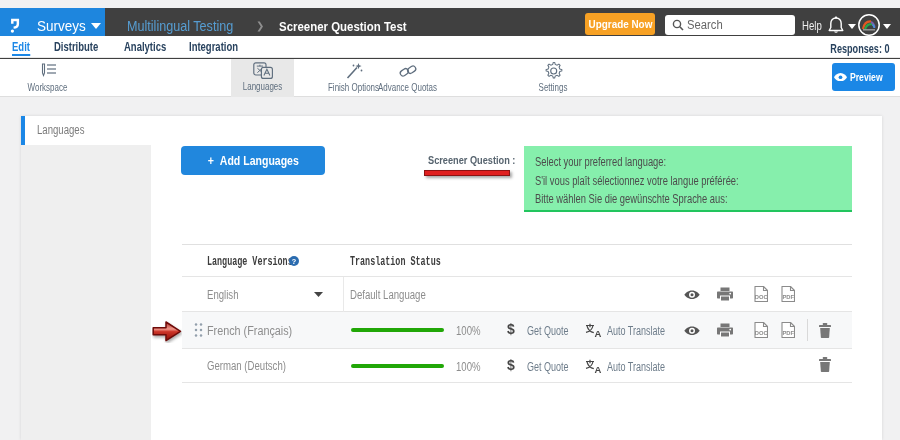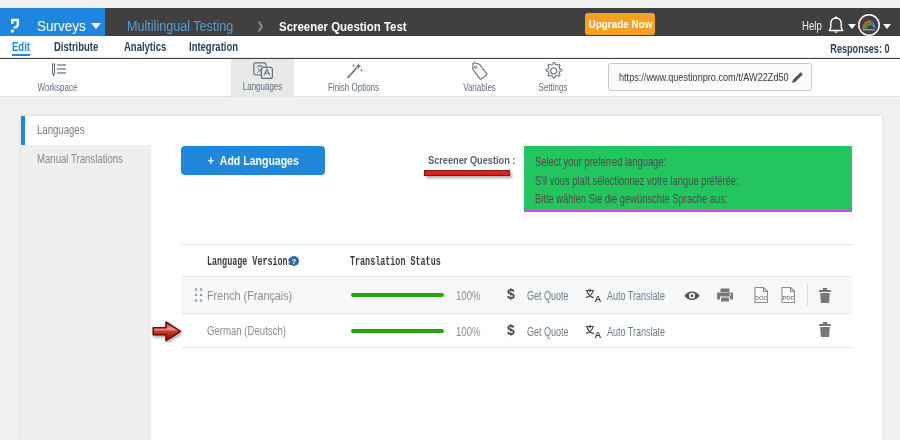--- a/index.html
+++ b/index.html
@@ -36,21 +36,21 @@
 #card { position:absolute; left:21px; top:116px; width:861px; height:324px; background:#fff; box-shadow:0 0 3px rgba(0,0,0,0.12); }
 #sidebar { position:absolute; left:0; top:0; width:130px; height:324px; background:#efefef; }
 .sitem { position:relative; height:29px; line-height:29px; padding-left:16px; font-size:12px; color:#888; }
 .sitem .tx { transform:scaleX(0.8); }
 #si-active { background:#fff; border-left:4.5px solid #1b87e6; padding-left:12px; color:#7b7b7b; }
 
 #addbtn { position:absolute; left:160px; top:30px; width:144px; height:29px; background:#2187dd; border-radius:4px; color:#fff; text-align:center; font-size:13.5px; font-weight:bold; line-height:29px; }
 #addbtn .tx { transform:scaleX(0.78); transform-origin:50% 50%; }
 #screenlabel { position:absolute; left:407px; top:38px; font-size:11.5px; font-weight:bold; color:#57646f; white-space:nowrap; transform:scaleX(0.8); transform-origin:0 50%; }
 #redbar { position:absolute; left:403px; top:54px; width:86px; height:6px; background:#e01f1f; border:1px solid #8c1212; box-shadow:2px 2px 3px rgba(0,0,0,0.35); }
-#screenbox { position:absolute; left:503px; top:30px; width:328px; height:66px; background:#22c55e; border-bottom:2px solid #d946ef; padding:7px 0 8px 11px; font-size:12px; color:#4c4c4c; line-height:18.5px; }
+#screenbox { position:absolute; left:503px; top:30px; width:328px; height:66px; background:#86efac; border-bottom:2px solid #22c55e; padding:7px 0 8px 11px; font-size:12px; color:#4c4c4c; line-height:18.5px; }
 #screenbox .tx { transform:scaleX(0.78); }
 
 #tbl { position:absolute; left:161px; top:128px; width:670px; }
 .trow { position:relative; border-bottom:1px solid #e5e5e5; }
 #thead { height:33px; border-top:1px solid #e0e0e0;font-family:Liberation Mono, monospace; }
 #thead .h { position:absolute; top:10px; font-size:12px; font-weight:bold; color:#3d3d3d; white-space:nowrap; transform:scaleX(0.7); transform-origin:0 50%; }
 .rtext { position:absolute; font-size:12px; color:#8d8d8d; white-space:nowrap; transform:scaleX(0.8); transform-origin:0 50%; }
 .pbar { position:absolute; left:169px; width:93px; height:3.5px; border-radius:2px; background:#21a707; }
 .gq { position:absolute; font-size:12px; color:#6d7c8a; white-space:nowrap; transform:scaleX(0.75); transform-origin:0 50%; }
 .vsep { position:absolute; left:625px; top:7px; width:1px; height:22px; background:#d9d9d9; }
@@ -68,20 +68,27 @@
     </svg>
     <span id="surveys">Surveys</span>
     <svg width="10" height="6" style="position:absolute;left:91px;top:15px" viewBox="0 0 10 6">
         <path d="M0,0 L10,0 L5,6 Z" fill="#fff"></path>
       </svg>
   </div>
   <span id="crumb1">Multilingual Testing</span>
   <span id="crumbsep">❯</span>
   <span id="crumb2">Screener Question Test</span>
   <div id="upgrade"><span>Upgrade Now</span></div>
+  <div id="searchbox">
+    <svg width="12" height="12" style="position:absolute;left:7px;top:4px" viewBox="0 0 12 12">
+        <circle cx="5" cy="5" r="3.6" fill="none" stroke="#555" stroke-width="1.4"></circle>
+        <line x1="7.8" y1="7.8" x2="11" y2="11" stroke="#555" stroke-width="1.6"></line>
+      </svg>
+    <span>Search</span>
+  </div>
   <span id="help">Help</span>
   <svg width="18" height="20" style="position:absolute;left:827px;top:8px" viewBox="0 0 18 20">
     <path d="M9,2 C5.8,2 3.8,4.4 3.8,7.5 L3.8,11.5 L2.2,14.5 L15.8,14.5 L14.2,11.5 L14.2,7.5 C14.2,4.4 12.2,2 9,2 Z" fill="none" stroke="#fff" stroke-width="1.4" stroke-linejoin="round"></path>
     <path d="M7,15.5 A2.2,2.2 0 0 0 11,15.5 Z" fill="#fff"></path>
     <rect x="7.8" y="0.5" width="2.4" height="2" rx="1" fill="#fff"></rect>
   </svg>
   <svg width="8" height="5" style="position:absolute;left:848px;top:16px" viewBox="0 0 8 5">
       <path d="M0,0 L8,0 L4,5 Z" fill="#fff"></path>
     </svg>
   <svg width="24" height="24" style="position:absolute;left:857px;top:5px" viewBox="0 0 24 24">
@@ -99,21 +106,21 @@
 
 <div id="nav">
   <span class="tab" id="tab-edit">Edit</span>
   <span class="tab" style="left:53.5px">Distribute</span>
   <span class="tab" style="left:124px">Analytics</span>
   <span class="tab" style="left:189px">Integration</span>
   <span id="resp">Responses: 0</span>
 </div>
 
 <div id="toolbar">
-  <div class="titem" style="left:12px;width:91px">
+  <div class="titem" style="left:2px;width:91px">
     <svg width="22" height="18" viewBox="0 0 22 18">
       <path d="M5.5,2 L7.5,2 L7.5,11 L6.5,13.5 L5.5,11 Z" fill="none" stroke="#5f6e7e" stroke-width="1.1"></path>
       <line x1="10" y1="3" x2="19" y2="3" stroke="#5f6e7e" stroke-width="1.2"></line>
       <line x1="10" y1="7" x2="19" y2="7" stroke="#5f6e7e" stroke-width="1.2"></line>
       <line x1="10" y1="11" x2="19" y2="11" stroke="#5f6e7e" stroke-width="1.2"></line>
     </svg>
     <span class="lbl">Workspace</span>
   </div>
   <div class="titem" id="ti-lang" style="left:231px;width:63px">
     <svg width="20" height="17" viewBox="0 0 20 17">
@@ -126,39 +133,43 @@
   </div>
   <div class="titem" style="left:308px;width:91px">
     <svg width="19" height="18" viewBox="0 0 19 18">
       <path d="M13,5.5 L3.5,16" stroke="#5f6e7e" stroke-width="1.6" fill="none"></path>
       <path d="M14.5,1 L15.3,3.3 L17.6,4.1 L15.3,4.9 L14.5,7.2 L13.7,4.9 L11.4,4.1 L13.7,3.3 Z" fill="#5f6e7e"></path>
       <circle cx="9.5" cy="3.5" r="0.9" fill="#5f6e7e"></circle>
         <circle cx="17.5" cy="8.5" r="0.9" fill="#5f6e7e"></circle>
     </svg>
     <span class="lbl">Finish Options</span>
   </div>
-  <div class="titem" style="left:434px;width:91px">
-    <svg width="19" height="18" viewBox="0 0 19 18">
-      <path d="M2,2.5 C2,2 2.4,1.6 3,1.6 L8.5,2.2 L16.8,10.5 C17.3,11 17.3,11.7 16.8,12.2 L12.6,16.4 C12.1,16.9 11.4,16.9 10.9,16.4 L2.6,8.1 Z" fill="none" stroke="#5f6e7e" stroke-width="1.1" transform="rotate(8 9 9)"></path>
-      <circle cx="5.6" cy="5.3" r="1.2" fill="none" stroke="#5f6e7e" stroke-width="1"></circle>
-    </svg>
-    <span class="lbl">Variables</span>
+  <div class="titem" style="left:362px;width:91px">
+    <svg width="20" height="18" viewBox="0 0 20 18">
+      <g fill="none" stroke="#5f6e7e" stroke-width="1.25">
+        <rect x="2" y="7.5" width="8.6" height="5.6" rx="2.8" transform="rotate(-35 6.3 10.3)"></rect>
+        <rect x="9.4" y="4.9" width="8.6" height="5.6" rx="2.8" transform="rotate(-35 13.7 7.7)"></rect>
+      </g>
+    </svg>
+    <span class="lbl">Advance Quotas</span>
   </div>
   <div class="titem" style="left:508px;width:90px">
     <svg width="19" height="18" viewBox="0 0 19 18">
       <path d="M9.5,1 L11,1 L11.6,3.2 L13.6,4 L15.6,2.9 L16.9,4.2 L15.8,6.2 L16.6,8.2 L18.8,8.8 L18.8,10.3 L16.6,10.9 L15.8,12.9 L16.9,14.9 L15.6,16.2 L13.6,15.1 L11.6,15.9 L11,18 L9.5,18 L8.9,15.9 L6.9,15.1 L4.9,16.2 L3.6,14.9 L4.7,12.9 L3.9,10.9 L1.7,10.3 L1.7,8.8 L3.9,8.2 L4.7,6.2 L3.6,4.2 L4.9,2.9 L6.9,4 L8.9,3.2 Z" fill="none" stroke="#5f6e7e" stroke-width="1.1" transform="scale(0.92) translate(0.6,-0.6)"></path>
       <circle cx="9.7" cy="9" r="3" fill="none" stroke="#5f6e7e" stroke-width="1.1"></circle>
     </svg>
     <span class="lbl">Settings</span>
   </div>
-  <div id="urlbox"><span class="tx">https://www.questionpro.com/t/AW22Zd50</span>
-    <svg width="11" height="11" style="position:absolute;right:8px;top:8px" viewBox="0 0 11 11">
-        <path d="M0,11 L1,7.8 L8,0.8 C8.4,0.4 9.1,0.4 9.5,0.8 L10.2,1.5 C10.6,1.9 10.6,2.6 10.2,3 L3.2,10 Z" fill="#555"></path>
+  <div id="previewbtn">
+    <svg width="13" height="8.5" style="margin-right:3px" viewBox="0 0 14 9">
+        <path d="M7,0 C3.5,0 1,2.5 0,4.5 C1,6.5 3.5,9 7,9 C10.5,9 13,6.5 14,4.5 C13,2.5 10.5,0 7,0 Z" fill="#fff"></path>
+        <circle cx="7" cy="4.5" r="2" fill="#1b87e6"></circle>
       </svg>
-  </div>
+      <span class="tx">Preview</span>
+    </div>
 </div>
 
 <svg width="0" height="0" style="position:absolute">
   <defs>
     <g id="sym-eye">
       <path d="M8,1.5 C4,1.5 1.3,4.3 0.3,5.8 C1.3,7.3 4,10.1 8,10.1 C12,10.1 14.7,7.3 15.7,5.8 C14.7,4.3 12,1.5 8,1.5 Z" fill="#555"></path>
       <circle cx="8" cy="5.8" r="3" fill="#fff"></circle>
       <circle cx="8" cy="5.8" r="1.5" fill="#555"></circle>
     </g>
     <g id="sym-print">
@@ -185,21 +196,20 @@
     <g id="sym-ticon">
       <path d="M1,2.5 L9,2.5 M5,0.8 L5,4.2 M8,2.5 C7.3,6.2 4,8.8 1,9.4 M2,3 C3,6.5 5.8,9 8.8,9.6" fill="none" stroke="#454545" stroke-width="1.2"></path>
       <text x="9.5" y="13.5" font-size="9.5" font-weight="bold" fill="#454545" font-family="Liberation Sans">A</text>
     </g>
   </defs>
 </svg>
 
 <div id="card">
   <div id="sidebar">
     <div class="sitem" id="si-active"><span class="tx">Languages</span></div>
-    <div class="sitem"><span class="tx">Manual Translations</span></div>
   </div>
 
   <div id="addbtn"><span class="tx">+&nbsp;&nbsp;Add Languages</span></div>
   <span id="screenlabel">Screener Question :</span>
   <div id="redbar"></div>
   <div id="screenbox"><span class="tx">Select your preferred language:</span><br><span class="tx">S'il vous plaît sélectionnez votre langue préférée:</span><br><span class="tx">Bitte wählen Sie die gewünschte Sprache aus:</span></div>
 
   <svg width="31" height="23" style="position:absolute;left:131px;top:204px" viewBox="0 0 31 23">
     <defs>
       <linearGradient id="ag" x1="0" y1="0" x2="0" y2="1">
@@ -213,20 +223,40 @@
   </svg>
 
   <div id="tbl">
     <div class="trow" id="thead">
       <span class="h" style="left:25px">Language Versions</span>
       <svg width="10" height="10" style="position:absolute;left:107px;top:11px" viewBox="0 0 10 10">
           <circle cx="5" cy="5" r="5" fill="#2b6cb0"></circle>
           <text x="5" y="7.6" font-size="7.5" font-weight="bold" fill="#fff" text-anchor="middle">?</text>
         </svg>
       <span class="h" style="left:168px">Translation Status</span>
+    </div>
+    <div class="trow" style="height:35px">
+      <span class="rtext" style="left:25px;top:11px">English</span>
+      <svg width="9" height="5" style="position:absolute;left:132px;top:15px" viewBox="0 0 9 5">
+          <path d="M0,0 L9,0 L4.5,5 Z" fill="#444"></path>
+        </svg>
+      <div style="position:absolute;left:161px;top:0;width:1px;height:35px;background:#e9e9e9"></div>
+      <span class="rtext" style="left:168px;top:11px">Default Language</span>
+      <svg class="ricon" width="16" height="12" style="left:502px;top:12px" viewBox="0 0 16 12">
+          <use href="#sym-eye"></use>
+        </svg>
+      <svg class="ricon" width="16" height="14" style="left:535px;top:10px" viewBox="0 0 16 14">
+          <use href="#sym-print"></use>
+        </svg>
+      <svg class="ricon" width="14" height="16" style="left:572px;top:9px" viewBox="0 0 14 16">
+          <use href="#sym-doc"></use>
+        </svg>
+      <svg class="ricon" width="14" height="16" style="left:599px;top:9px" viewBox="0 0 14 16">
+          <use href="#sym-pdf"></use>
+        </svg>
     </div>
     <div class="trow" style="height:37px;background:#f7f8f9">
       <svg width="11" height="16" style="position:absolute;left:11px;top:10px" viewBox="0 0 11 16">
         <g fill="#93a0ac">
             <circle cx="3" cy="2.5" r="1.25"></circle>
             <circle cx="8" cy="2.5" r="1.25"></circle>
             <circle cx="3" cy="8" r="1.25"></circle>
             <circle cx="8" cy="8" r="1.25"></circle>
             <circle cx="3" cy="13.5" r="1.25"></circle>
             <circle cx="8" cy="13.5" r="1.25"></circle>

